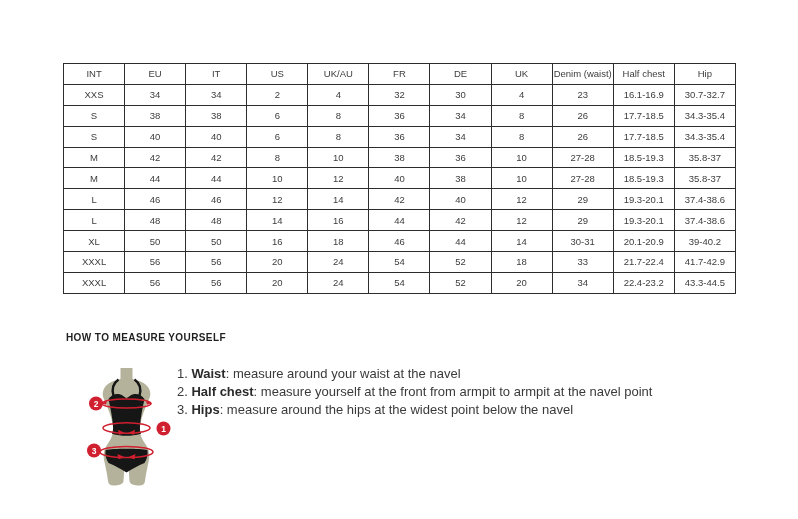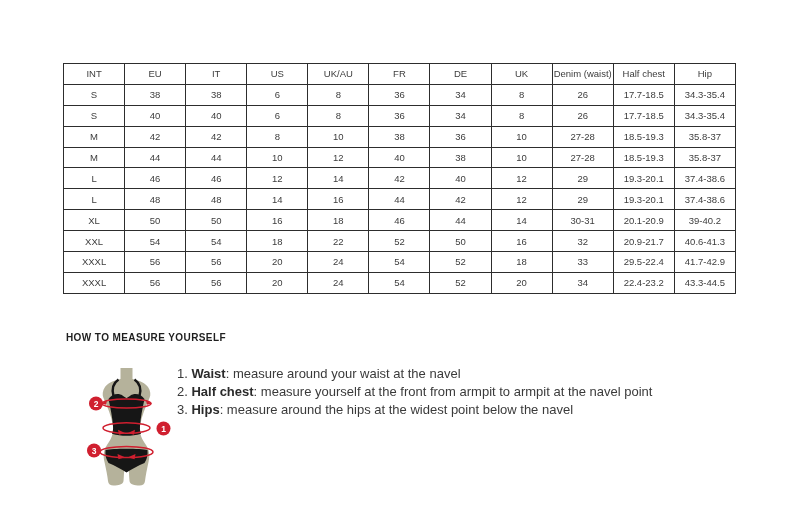--- a/index.html
+++ b/index.html
@@ -73,20 +73,33 @@
           <th>FR</th>
           <th>DE</th>
           <th>UK</th>
           <th>Denim (waist)</th>
           <th>Half chest</th>
           <th>Hip</th>
         </tr>
       </thead>
     <tbody>
         <tr>
+          <td>XXS</td>
+          <td>34</td>
+          <td>34</td>
+          <td>2</td>
+          <td>4</td>
+          <td>32</td>
+          <td>30</td>
+          <td>4</td>
+          <td>23</td>
+          <td>16.1-16.9</td>
+          <td>30.7-32.7</td>
+        </tr>
+        <tr>
           <td>S</td>
           <td>38</td>
           <td>38</td>
           <td>6</td>
           <td>8</td>
           <td>36</td>
           <td>34</td>
           <td>8</td>
           <td>26</td>
           <td>17.7-18.5</td>
@@ -164,43 +177,30 @@
           <td>16</td>
           <td>18</td>
           <td>46</td>
           <td>44</td>
           <td>14</td>
           <td>30-31</td>
           <td>20.1-20.9</td>
           <td>39-40.2</td>
         </tr>
         <tr>
-          <td>XXL</td>
-          <td>54</td>
-          <td>54</td>
-          <td>18</td>
-          <td>22</td>
-          <td>52</td>
-          <td>50</td>
-          <td>16</td>
-          <td>32</td>
-          <td>20.9-21.7</td>
-          <td>40.6-41.3</td>
-        </tr>
-        <tr>
           <td>XXXL</td>
           <td>56</td>
           <td>56</td>
           <td>20</td>
           <td>24</td>
           <td>54</td>
           <td>52</td>
           <td>18</td>
           <td>33</td>
-          <td>29.5-22.4</td>
+          <td>21.7-22.4</td>
           <td>41.7-42.9</td>
         </tr>
         <tr>
           <td>XXXL</td>
           <td>56</td>
           <td>56</td>
           <td>20</td>
           <td>24</td>
           <td>54</td>
           <td>52</td>

